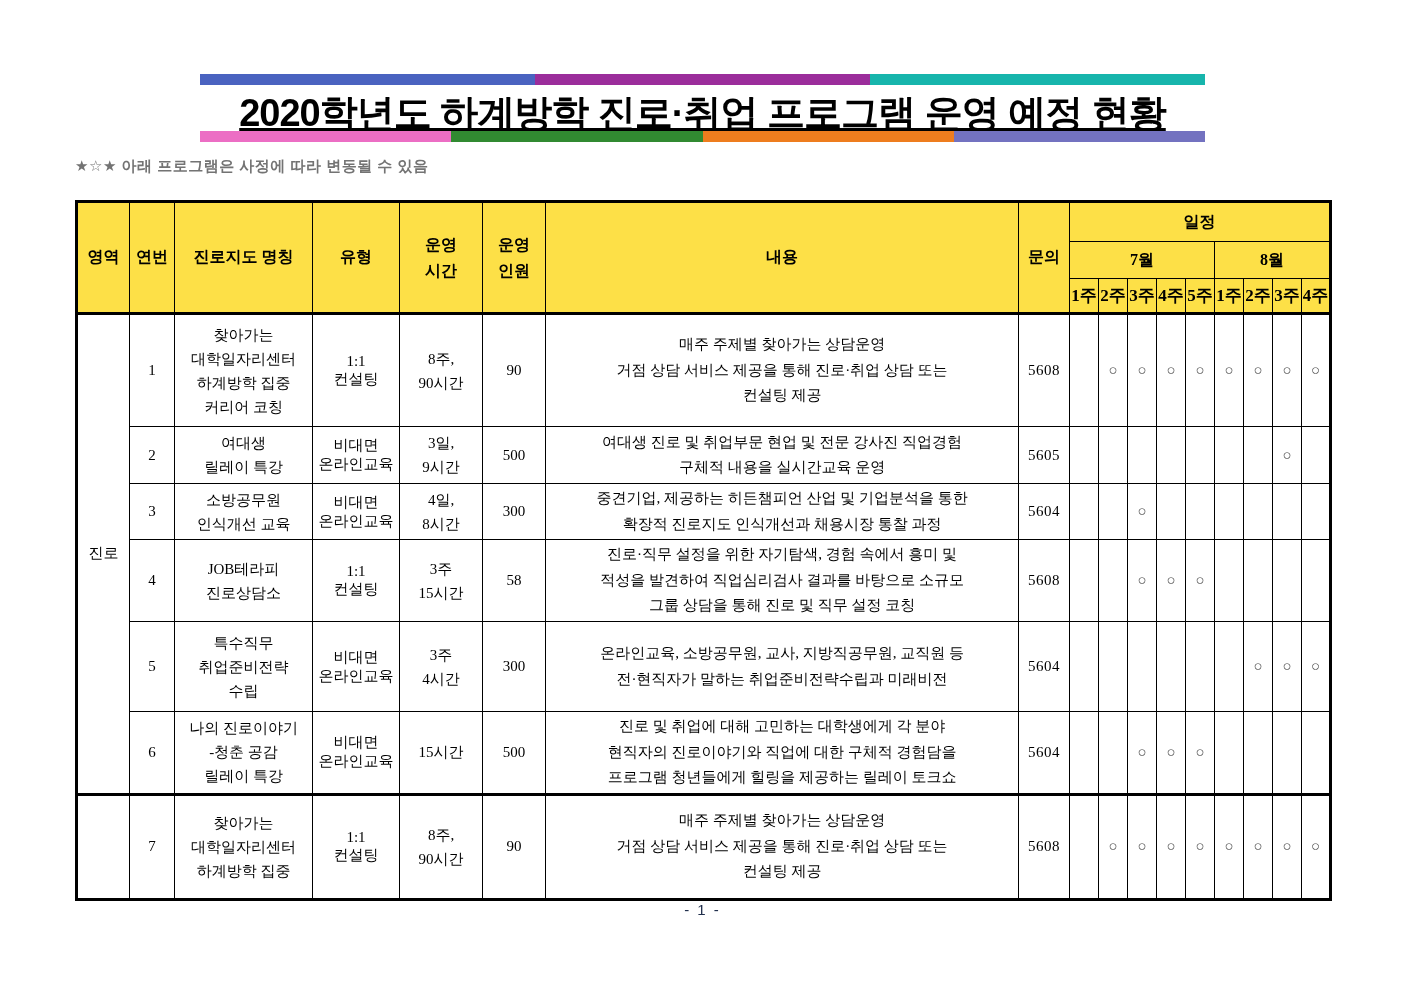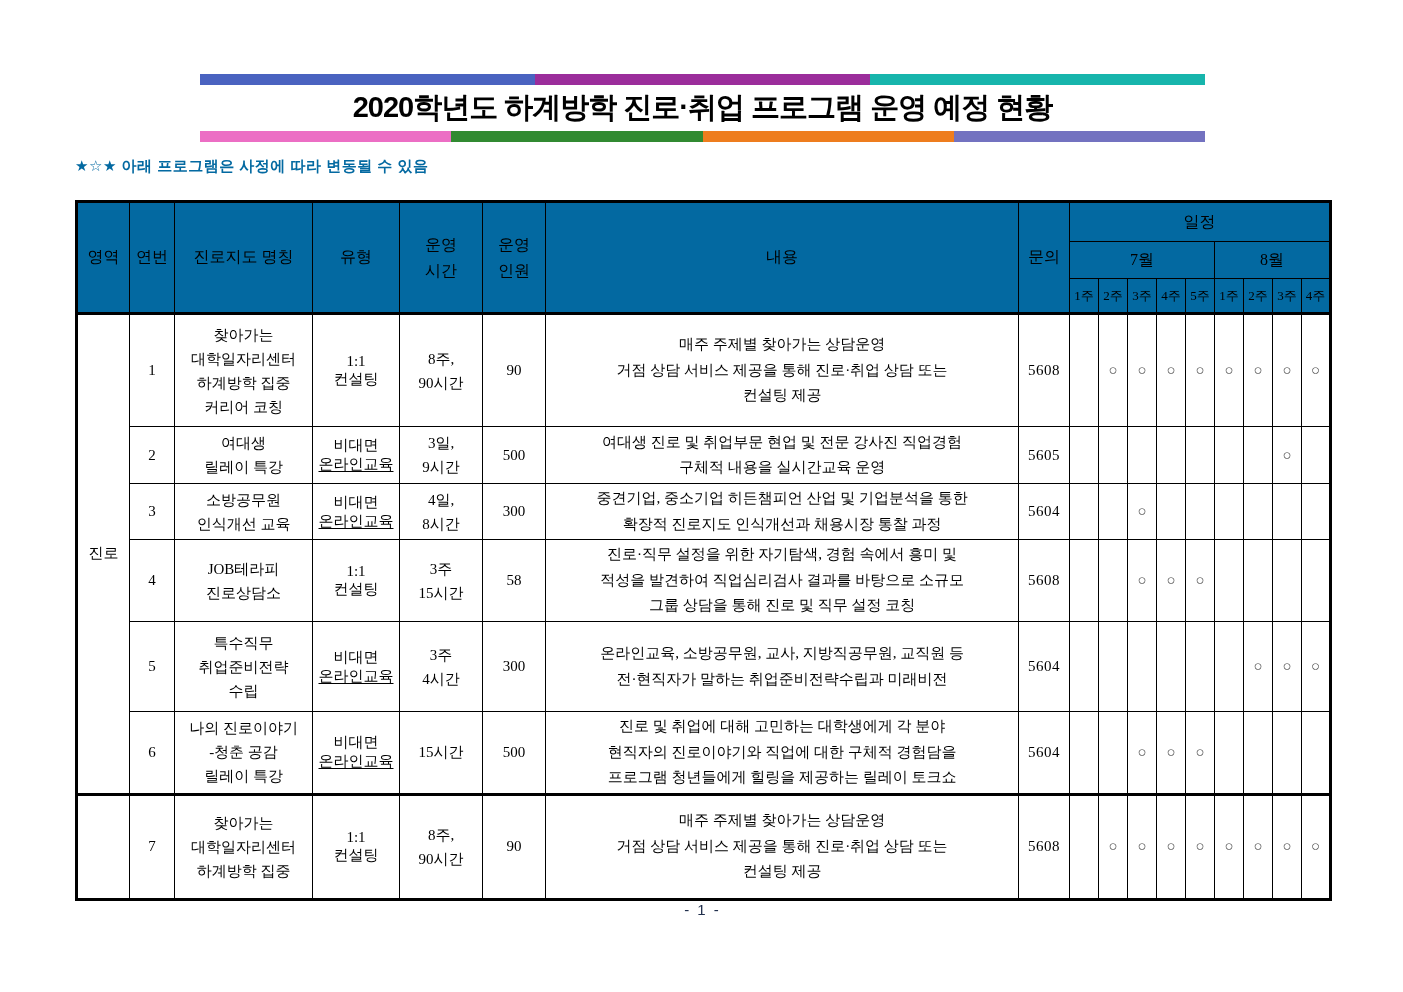--- a/index.html
+++ b/index.html
@@ -7,46 +7,46 @@
     width:1403px; height:992px; background:#ffffff; position:relative;
     font-family:"Liberation Serif","DejaVu Serif",serif; color:#000;
   }
   .deco-bar { position:absolute; left:200px; width:1005px; height:11px; display:flex; }
   .deco-bar .seg { height:100%; flex:1; }
   #bar-top { top:74px; }
   #bar-bottom { top:131px; }
   .doc-title {
     position:absolute; left:150px; width:1105px; top:88px; height:42px;
     text-align:center; font-family:"Liberation Sans","DejaVu Sans",sans-serif;
-    font-weight:800; font-size:29px; letter-spacing:-1px; white-space:nowrap;
+    font-weight:800; font-size:38px; letter-spacing:-1px; white-space:nowrap;text-decoration:underline;
   }
   .doc-notice {
     position:absolute; left:75px; top:157px;
     font-family:"Liberation Sans","DejaVu Sans",sans-serif;
-    color:#0369a1; font-weight:700; font-size:15px; letter-spacing:0.5px;
+    color:#737373; font-weight:700; font-size:15px; letter-spacing:0.5px;
   }
   table.sched {
     position:absolute; left:75px; top:200px; width:1255px;
     border-collapse:collapse; table-layout:fixed;
     border:3px solid #000;
   }
   .sched th, .sched td {
     border:1px solid #000; text-align:center; vertical-align:middle;
     padding:2px 3px; box-sizing:border-box; overflow:hidden;
   }
   .sched thead { border-bottom:3px solid #000; }
-  .sched thead th { background:#0369a1; font-weight:400; font-size:16px; }
+  .sched thead th { background:#fde047; font-weight:700; font-size:16px; }
   .sched tr.h1 { height:40px; }
   .sched tr.h2 { height:37px; }
   .sched tr.h3 { height:35px; }
-  .sched tr.h3 th { font-size:13px; padding:1px 0;margin-top:32px; }
+  .sched tr.h3 th { font-size:17px; padding:1px 0;margin-top:32px; }
   .sched tbody td { font-size:15px; background:#fff; }
   .ml { white-space:pre-line; line-height:1.6; }
   .content-cell { line-height:1.7; }
-  .ul { text-decoration:underline; text-underline-offset:2px; }
+  .ul { text-underline-offset:2px; }
   .wk-cell { font-size:14px; color:#555; padding:0; }
   .contact-cell { font-size:15px; letter-spacing:0.5px; }
   tr.r1 { height:113px; }
   tr.r2 { height:57px; }
   tr.r3 { height:56px; }
   tr.r4 { height:82px; }
   tr.r5 { height:90px; }
   tr.r6 { height:80px; }
   tr.r7 { height:105px; }
   tr.r7 td { border-top:3px solid #000; }
@@ -174,21 +174,21 @@
       <td class="wk-cell"></td>
     </tr>
     <tr class="r3">
       <td>3</td>
       <td class="ml">소방공무원
 인식개선 교육</td>
       <td><span>비대면</span><br><span class="ul">온라인교육</span></td>
       <td class="ml">4일,
 8시간</td>
       <td>300</td>
-      <td class="ml content-cell">중견기업, 중소기업 히든챔피언 산업 및 기업분석을 통한
+      <td class="ml content-cell">중견기업, 제공하는 히든챔피언 산업 및 기업분석을 통한
 확장적 진로지도 인식개선과 채용시장 통찰 과정</td>
       <td class="contact-cell">5604</td>
       <td class="wk-cell"></td>
       <td class="wk-cell"></td>
       <td class="wk-cell">○</td>
       <td class="wk-cell"></td>
       <td class="wk-cell"></td>
       <td class="wk-cell"></td>
       <td class="wk-cell"></td>
       <td class="wk-cell"></td>

